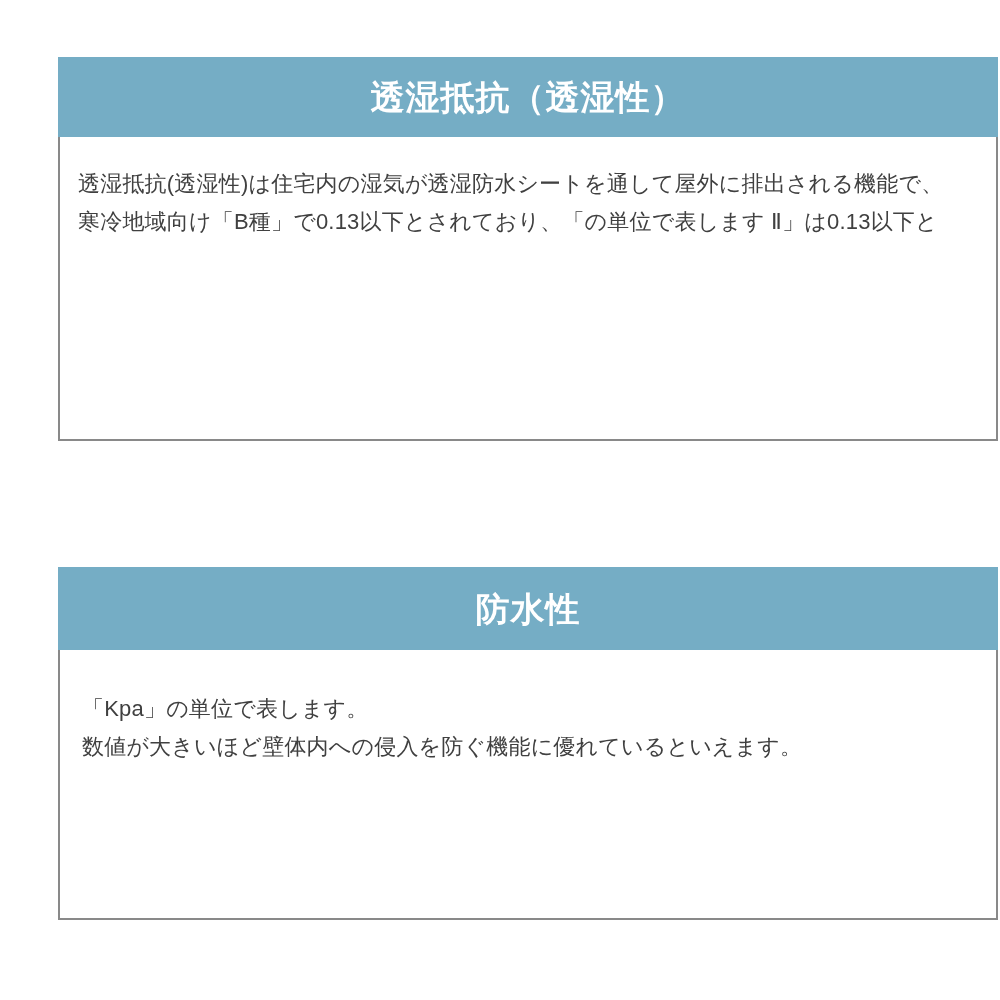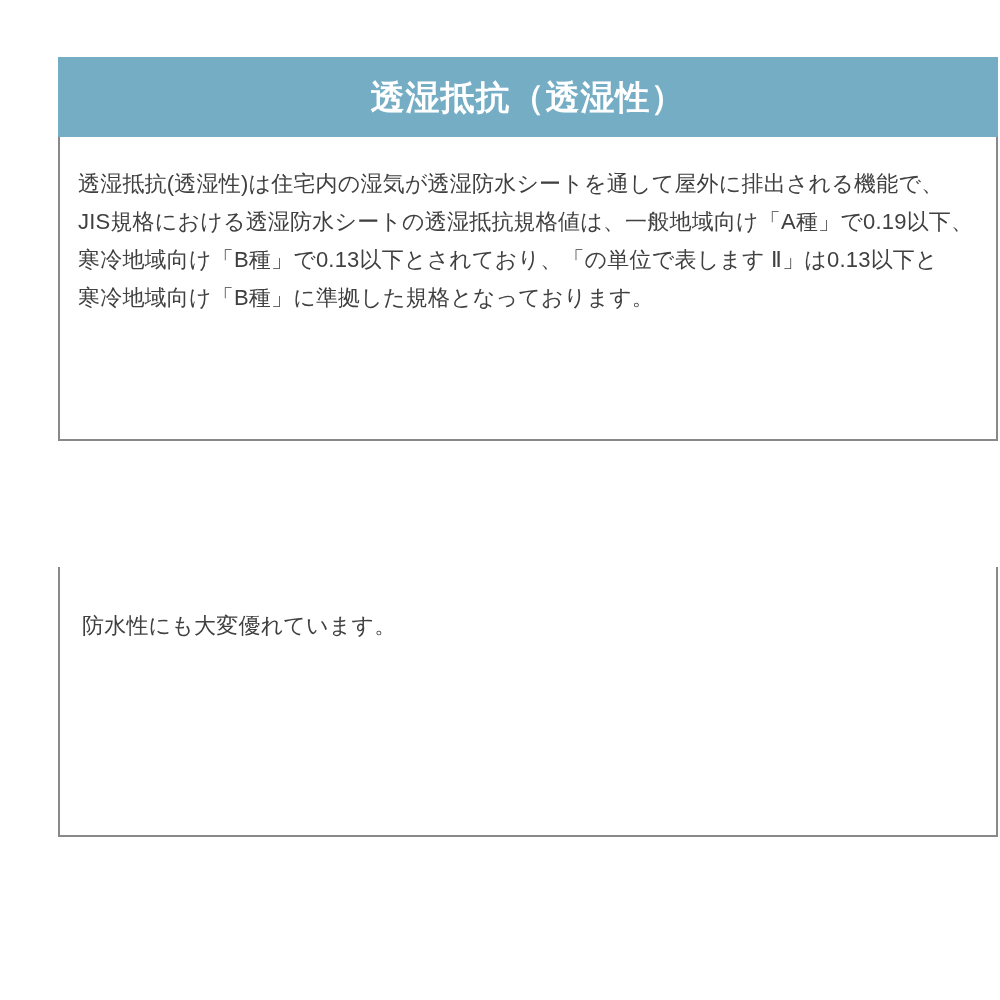--- a/index.html
+++ b/index.html
@@ -59,25 +59,27 @@
 <body>
 
 <div class="page">
 
   <section class="info-card first">
     <header class="card-header">
       <h2 class="card-title">透湿抵抗（透湿性）</h2>
     </header>
     <div class="card-body">
       <p class="text-line">透湿抵抗(透湿性)は住宅内の湿気が透湿防水シートを通して屋外に排出される機能で、</p>
-      <p class="text-line">JIS規格における透湿防水シートの透湿抵抗規格値は、一般地域向け「A種」で0.19以下、</p>
       <p class="text-line">寒冷地域向け「B種」で0.13以下とされており、「の単位で表します Ⅱ」は0.13以下と</p>
-      <p class="text-line">寒冷地域向け「B種」に準拠した規格となっております。</p>
     </div>
   </section>
 
   <section class="info-card second">
+    <header class="card-header">
+      <h2 class="card-title">防水性</h2>
+    </header>
     <div class="card-body">
-      <p class="text-line">防水性にも大変優れています。</p>
+      <p class="text-line">「Kpa」の単位で表します。</p>
+      <p class="text-line">数値が大きいほど壁体内への侵入を防ぐ機能に優れているといえます。</p>
     </div>
   </section>
 
 </div>
 
 </body></html>

